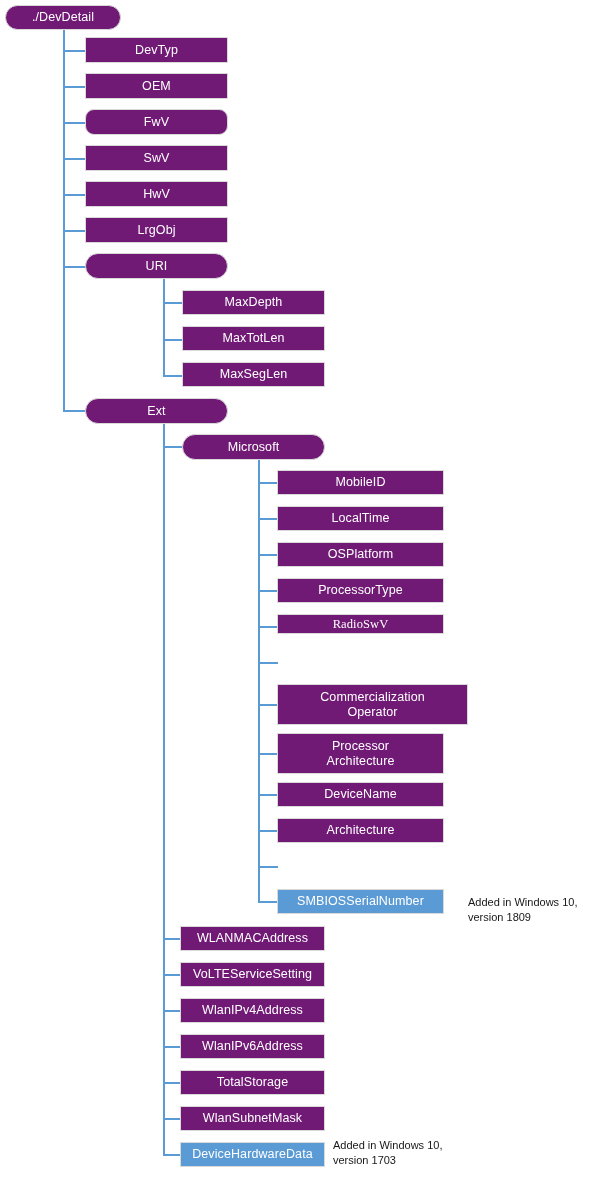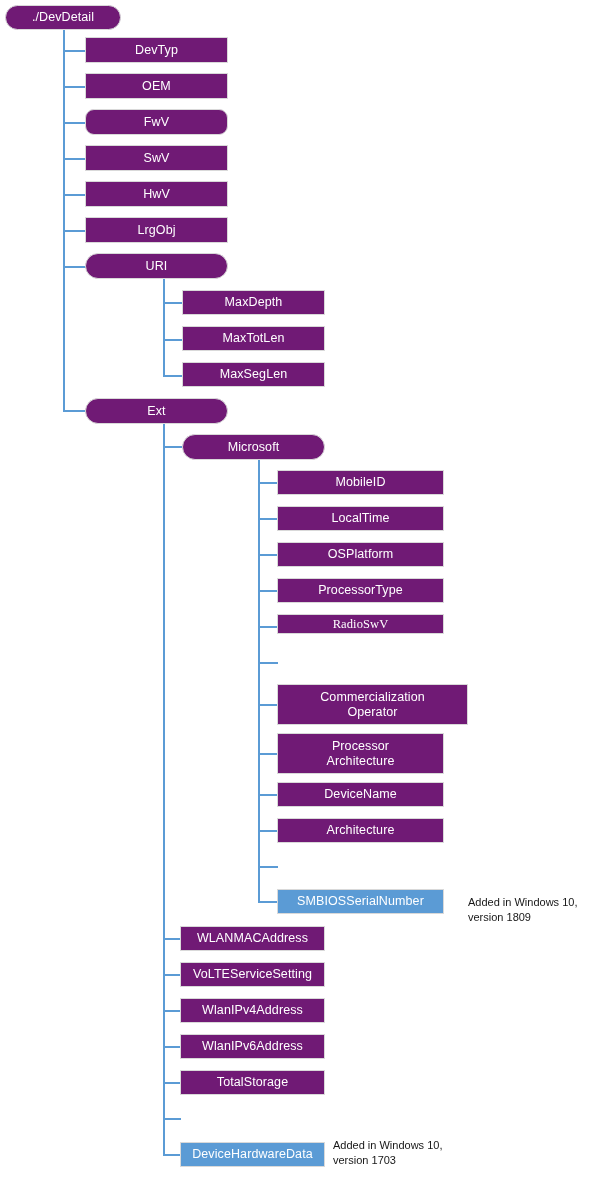--- a/index.html
+++ b/index.html
@@ -141,20 +141,21 @@
 Architecture</div>
   <div class="node" style="left:277px; top:782px; width:167px; height:25px;">DeviceName</div>
   <div class="node" style="left:277px; top:818px; width:167px; height:25px;">Architecture</div>
   <div class="node blue" style="left:277px; top:889px; width:167px; height:25px;">SMBIOSSerialNumber</div>
 
   <div class="node" style="left:180px; top:926px; width:145px; height:25px;">WLANMACAddress</div>
   <div class="node" style="left:180px; top:962px; width:145px; height:25px;">VoLTEServiceSetting</div>
   <div class="node" style="left:180px; top:998px; width:145px; height:25px;">WlanIPv4Address</div>
   <div class="node" style="left:180px; top:1034px; width:145px; height:25px;">WlanIPv6Address</div>
   <div class="node" style="left:180px; top:1070px; width:145px; height:25px;">TotalStorage</div>
+  <div class="node" style="left:180px; top:1106px; width:145px; height:25px;">WlanSubnetMask</div>
   <div class="node blue" style="left:180px; top:1142px; width:145px; height:25px;">DeviceHardwareData</div>
 
   <div class="annot" style="left:468px; top:895px; width:132px;">Added in Windows 10,
 version 1809</div>
   <div class="annot" style="left:333px; top:1138px; width:150px;">Added in Windows 10,
 version 1703</div>
 
 </div>
 
 </body></html>

